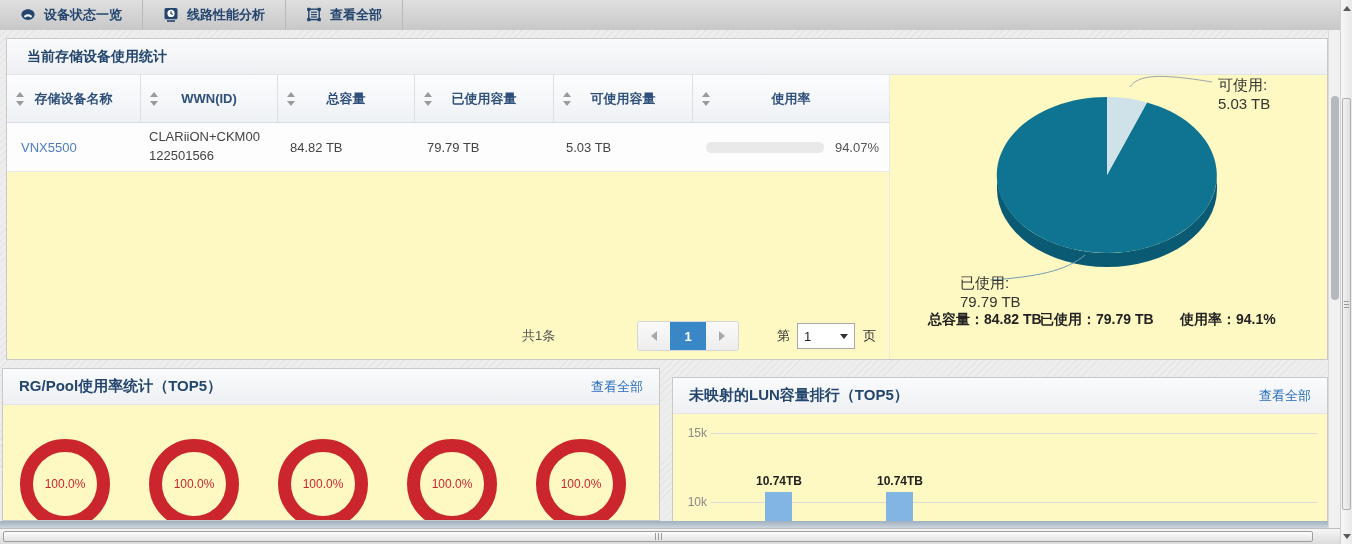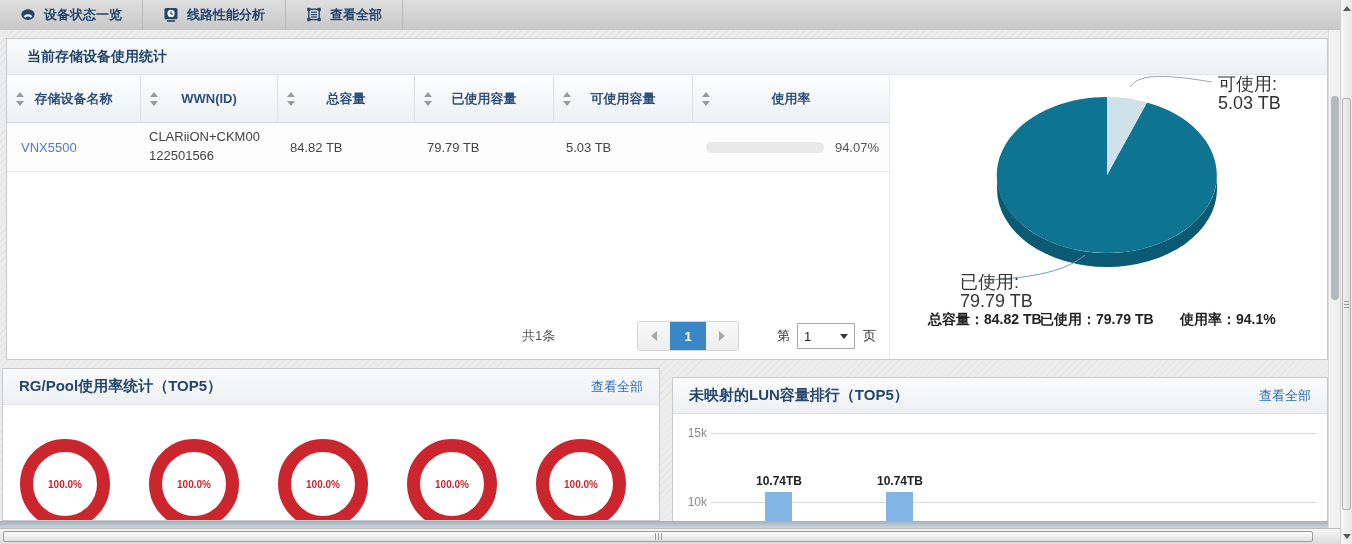--- a/index.html
+++ b/index.html
@@ -26,21 +26,21 @@
     border-left:1px solid #b3b3b3;border-right:1px solid #b3b3b3;
   }
   .tab-label{font-size:13px;font-weight:bold;color:var(--navy,#24466e);white-space:nowrap;}
   .tab-icon{width:16px;height:16px;display:inline-flex;}
   
   .content-bg{
     position:absolute;left:0;top:30px;width:1340px;height:514px;
     background:repeating-linear-gradient(135deg,#ededed 0 4px,#e5e5e5 4px 5px);
   }
   
-  .panel{position:absolute;background:#ffffff;border:1px solid #c9c9c9;box-sizing:border-box;}
+  .panel{position:absolute;background:#fef9c3;border:1px solid #c9c9c9;box-sizing:border-box;}
   .panel-header{
     height:36px;display:flex;align-items:center;justify-content:space-between;
     padding:0 16px;background:linear-gradient(#fafbfc,#eef0f3);
     border-bottom:1px solid #e2e4e8;box-sizing:border-box;
   }
   .panel-title{font-size:15px;font-weight:bold;color:var(--navy,#24466e);white-space:nowrap;}
   .view-all{font-size:13px;color:var(--link-blue,#2a6dbd);cursor:pointer;white-space:nowrap;}
   
   .main-panel{left:6px;top:38px;width:1322px;height:322px;}
   .main-panel .panel-header{padding:0 20px;}
@@ -80,34 +80,34 @@
   .tri-right{width:0;height:0;border-top:5px solid transparent;border-bottom:5px solid transparent;border-left:6px solid #a9a9a9;}
   .page-prefix{position:absolute;left:762px;top:8px;color:#333;}
   .page-select{position:absolute;left:782px;top:4px;width:58px;height:26px;border:1px solid #a9a9a9;background:#fff;
     display:flex;align-items:center;padding:0 6px;box-sizing:border-box;cursor:pointer;}
   .page-select span.val{flex:1;color:#222;}
   .caret{width:0;height:0;border-left:4px solid transparent;border-right:4px solid transparent;border-top:5px solid #333;}
   .page-suffix{position:absolute;left:848px;top:8px;color:#333;}
   
   .pie-area{position:absolute;left:882px;top:0;width:438px;bottom:0;border-left:1px solid #e9e9e9;}
   .pie-svg{position:absolute;left:0;top:0;}
-  .callout{position:absolute;font-size:18px;color:#333;line-height:19px;}
+  .callout{position:absolute;font-size:15px;color:#333;line-height:19px;}
   .callout-available{left:328px;top:0;}
   .callout-used{left:70px;top:198px;}
   .pie-summary{position:absolute;top:236px;left:0;width:100%;font-size:14px;font-weight:bold;color:#222;}
   .pie-summary .s1{position:absolute;left:38px;white-space:nowrap;}
   .pie-summary .s2{position:absolute;left:150px;white-space:nowrap;}
   .pie-summary .s3{position:absolute;left:290px;white-space:nowrap;}
   
   .bottom-left{left:2px;top:368px;width:658px;height:153px;overflow:hidden;}
   .bottom-right{left:672px;top:377px;width:656px;height:153px;overflow:hidden;}
   .gauges{display:flex;padding:34px 0 0 17px;gap:39px;}
   .gauge{width:64px;height:64px;border:13px solid var(--red,#cb262e);border-radius:50%;
     display:flex;align-items:center;justify-content:center;flex:0 0 auto;cursor:pointer;}
-  .gauge-label{font-size:10px;font-weight:bold;color:var(--red,#cb262e);white-space:nowrap;}
+  .gauge-label{font-size:12px;font-weight:normal;color:var(--red,#cb262e);white-space:nowrap;}
   .chart{position:absolute;left:0;top:36px;right:0;bottom:0;}
   .ytick{position:absolute;left:4px;width:30px;text-align:right;font-size:12px;color:#8a8a8a;}
   .ytick.t15{top:12px;} .ytick.t10{top:81px;}
   .gridline{position:absolute;left:38px;width:606px;height:1px;background:#dadada;}
   .gl15{top:19px;} .gl10{top:88px;}
   .bar{position:absolute;width:27px;background:var(--bar-blue,#82b4e4);bottom:0;cursor:pointer;}
   .bar0{left:92px;} .bar1{left:213px;}
   .bar-label{position:absolute;top:60px;width:80px;text-align:center;font-size:12px;font-weight:bold;color:#222;}
   .bl0{left:66px;} .bl1{left:187px;}
   

